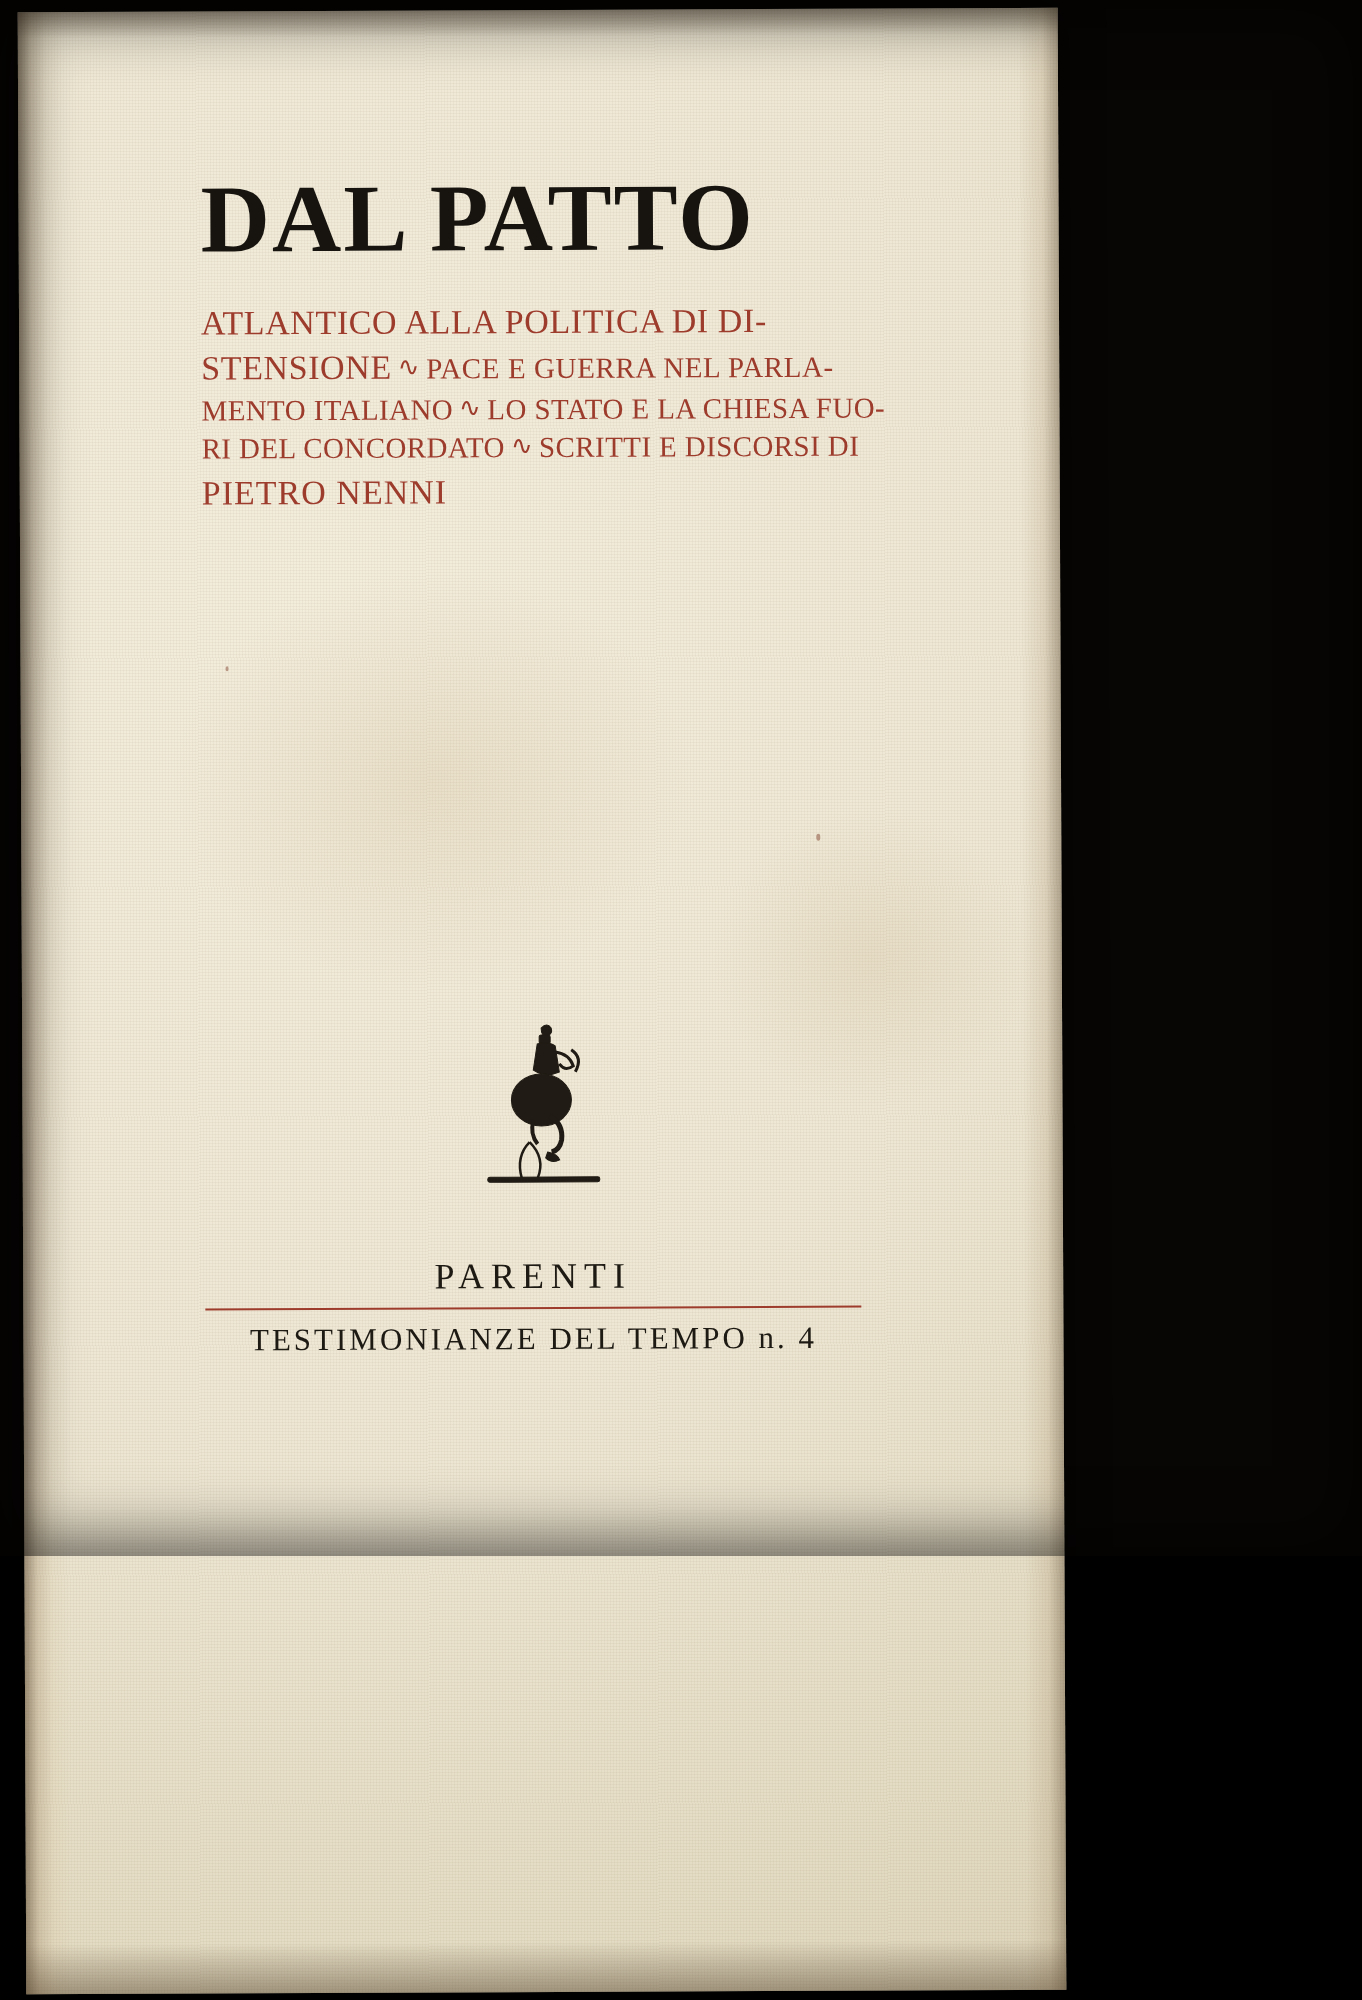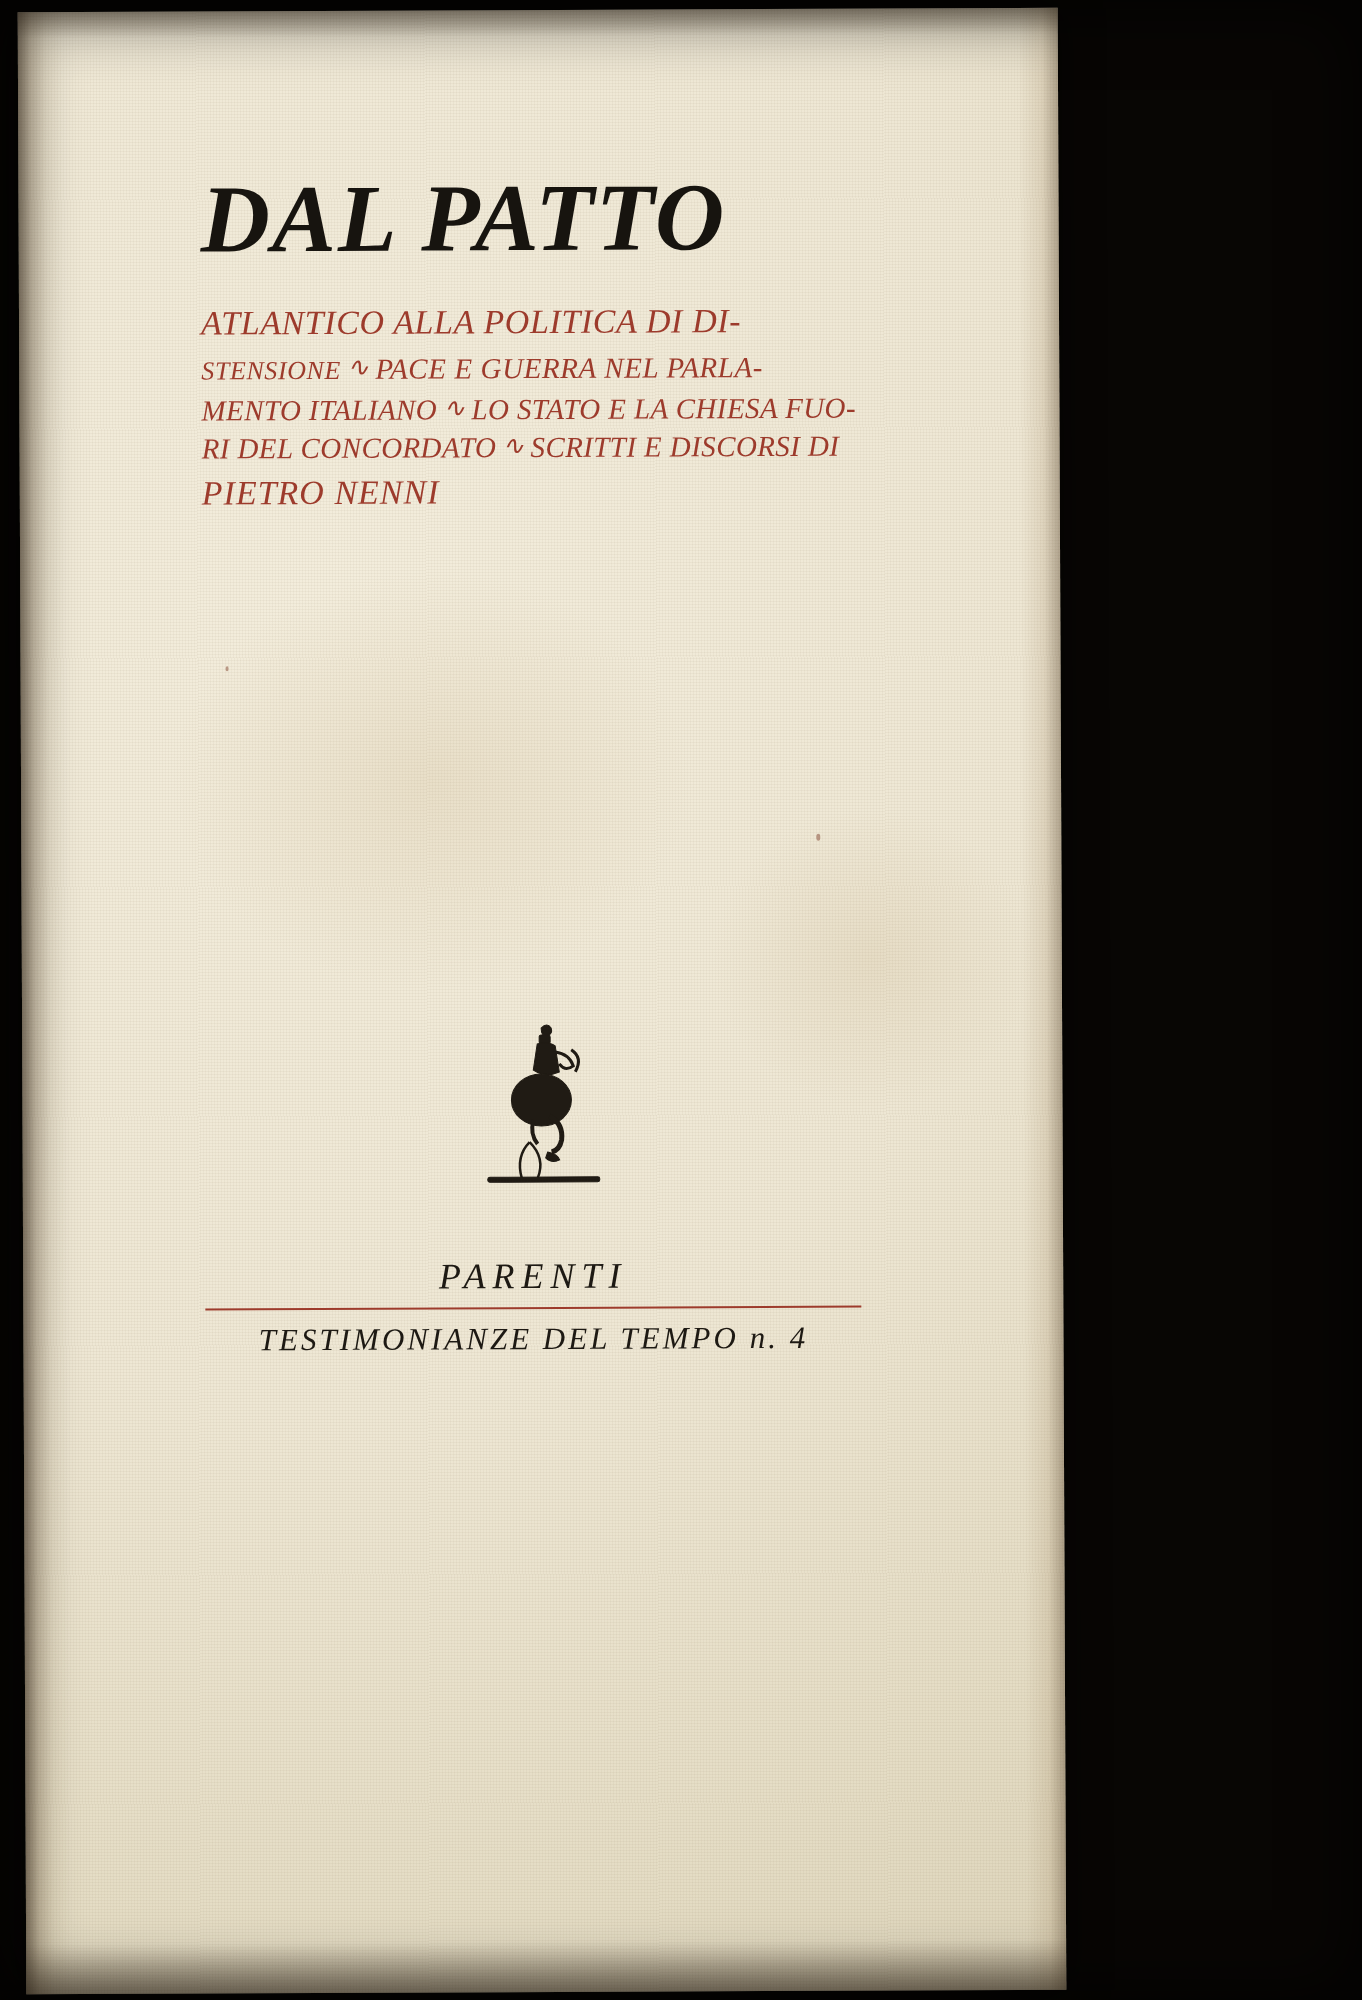--- a/index.html
+++ b/index.html
@@ -11,23 +11,22 @@
     width: 1362px;
     height: 2000px;
     overflow: hidden;
     font-family: "Liberation Serif", serif;
   }
 
   
   #photo {
     position: relative;
     width: 1362px;
-    height: 2000px;
+    height: 1556px;
     background: #080604;
-    font-style: italic;
   }
 
   
   #photo::after {
     content: "";
     position: absolute;
     inset: 0;
     pointer-events: none;
     box-shadow:
       inset 0 0 60px 18px rgba(0,0,0,0.55);
@@ -137,21 +136,21 @@
     line-height: 1.32;
     letter-spacing: 0.6px;
     color: #9d3b2c;
     margin: 0;
   }
   .sub-line { white-space: nowrap; display: block; }
   .sub-line.small {
     font-size: 29px;
     letter-spacing: 0.4px;
   }
-  .sub-line .big { font-size: 26px; }
+  .sub-line .big { font-size: 34px; }
   .flourish {
     font-size: 26px;
     color: #9d3b2c;
     padding: 0 6px;
     position: relative;
     top: -3px;
   }
   #author-line {
     margin-top: 4px;
     font-size: 34px;

